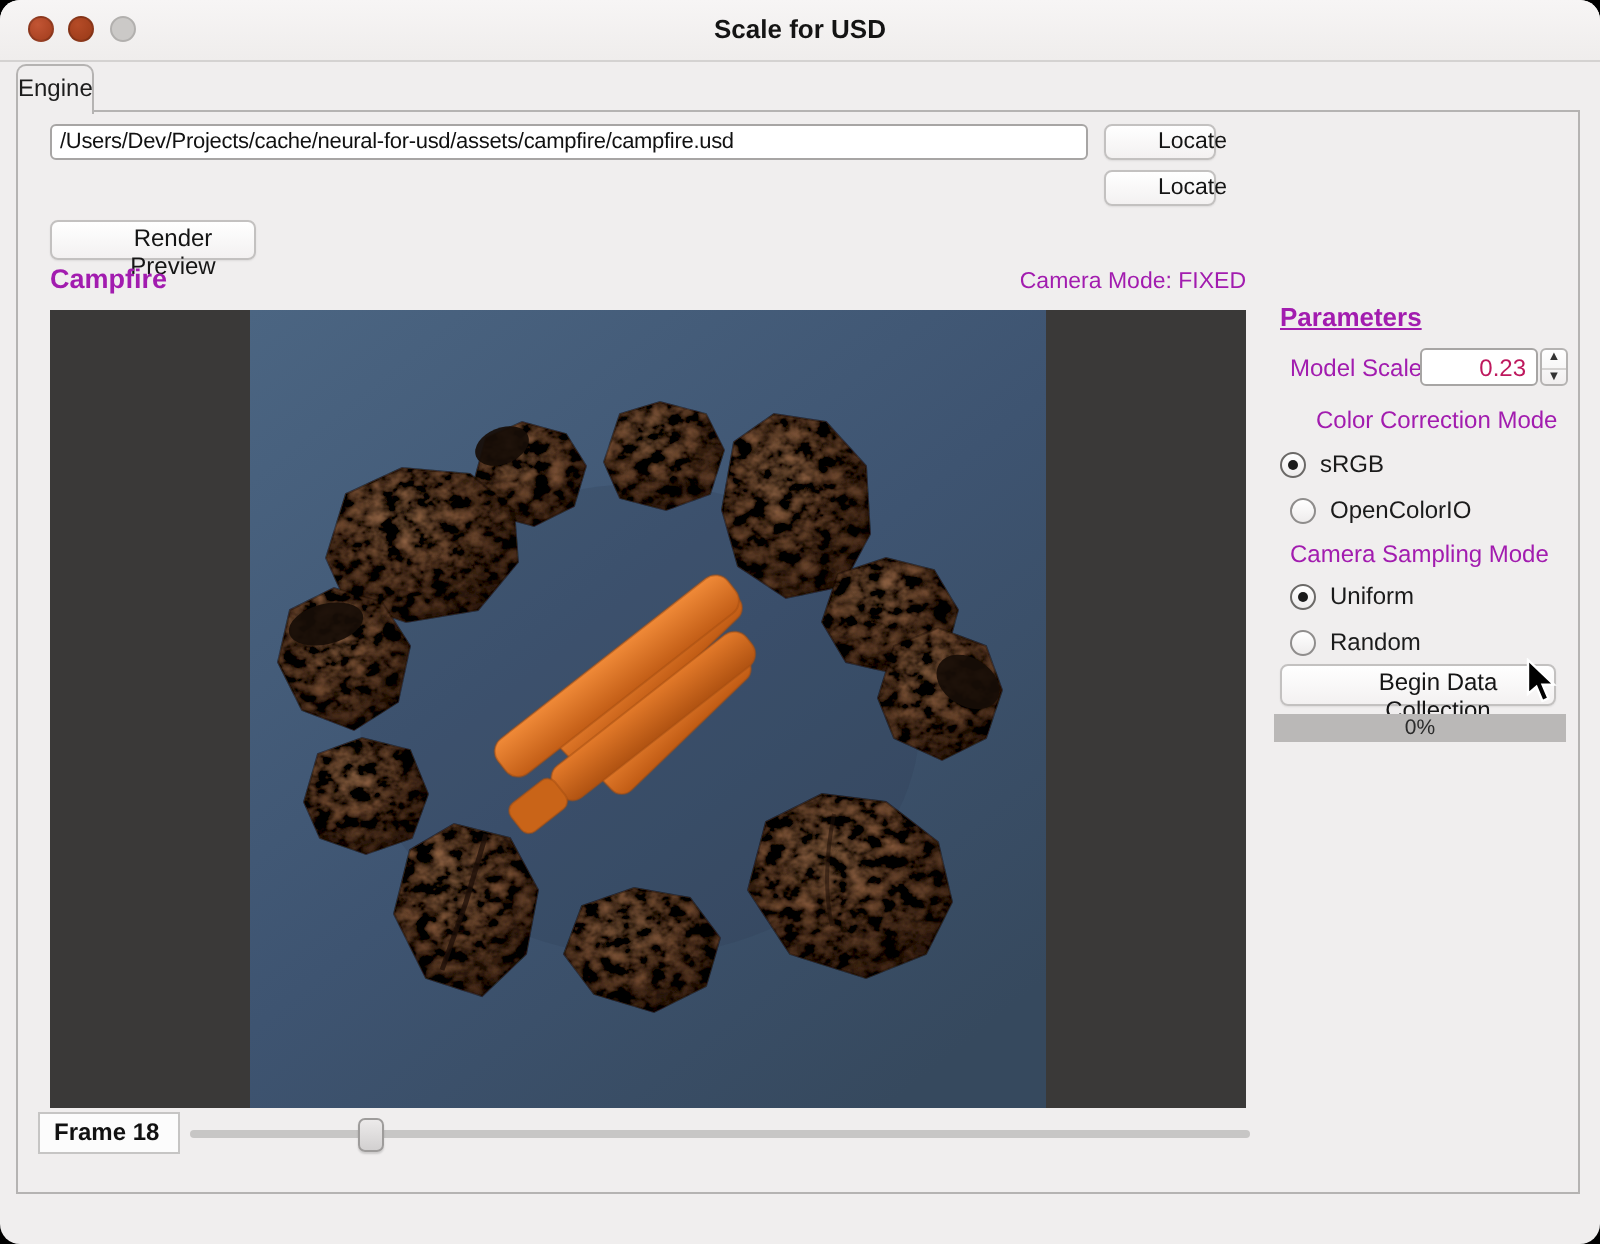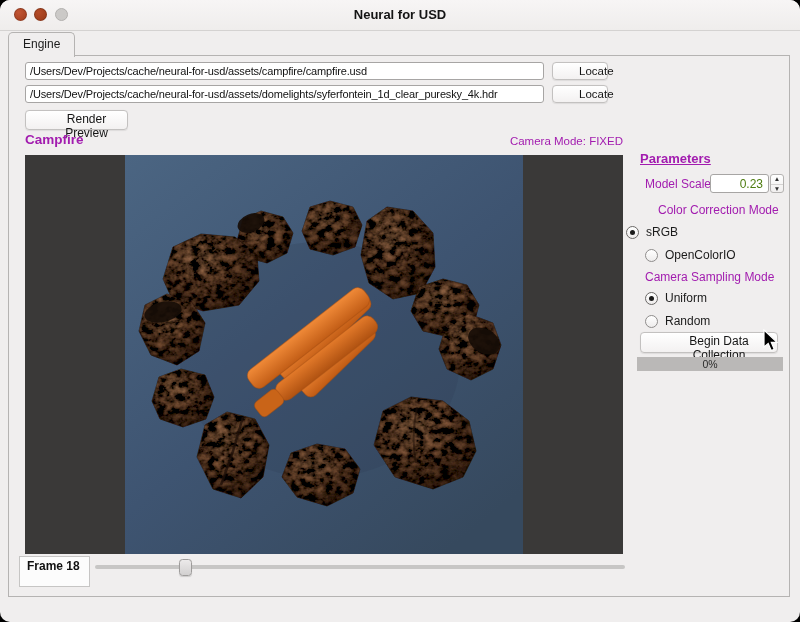--- a/index.html
+++ b/index.html
@@ -6,66 +6,65 @@
   body{width:800px;height:622px;font-family:"Liberation Sans",sans-serif;-webkit-font-smoothing:antialiased;}
   .window{position:relative;width:800px;height:622px;background:#f0eeee;border-radius:10px;overflow:hidden;}
   
   .titlebar{position:absolute;left:0;top:0;right:0;height:30px;background:linear-gradient(#f7f5f5,#efedec);border-bottom:1px solid #d4d2d1;}
   .title{line-height:30px;text-align:center;font-size:13px;font-weight:bold;color:#141414;}
   .tl{position:absolute;top:8px;width:13px;height:13px;border-radius:50%;box-sizing:border-box;}
   .tl.close{left:14px;background:radial-gradient(circle at 35% 30%,#c25534,#a23d1d);border:1px solid rgba(0,0,0,.18);}
   .tl.min{left:34px;background:radial-gradient(circle at 35% 30%,#b54b27,#993a18);border:1px solid rgba(0,0,0,.18);}
   .tl.zoom{left:55px;background:#cbc9c7;border:1px solid #b2b0ae;}
   
-  .tab{position:absolute;left:8px;top:32px;height:24px;padding:0 14px;background:#f0eeee;border:1px solid #b5b3b2;border-bottom:none;border-radius:5px 5px 0 0;font-size:12px;line-height:23px;color:#1c1c1c;z-index:3;}
+  .tab{position:absolute;left:8px;top:32px;height:24px;padding:0 0;background:#f0eeee;border:1px solid #b5b3b2;border-bottom:none;border-radius:5px 5px 0 0;font-size:12px;line-height:23px;color:#1c1c1c;z-index:3;}
   .pane{position:absolute;left:8px;top:55px;width:782px;height:542px;border:1px solid #b5b3b2;background:#f0eeee;box-sizing:border-box;z-index:1;}
   
   .pathfield{position:absolute;width:519px;height:18px;box-sizing:border-box;background:#fff;border:1px solid #a7a5a4;border-radius:3px;font-family:"Liberation Sans",sans-serif;font-size:11px;letter-spacing:-0.15px;color:#111;padding:0 4px;white-space:nowrap;overflow:hidden;z-index:2;}
   .btn{position:absolute;box-sizing:border-box;background:linear-gradient(#ffffff,#f3f1f1);border:1px solid #c3c1c0;border-radius:4px;font-family:"Liberation Sans",sans-serif;font-size:11.5px;color:#151515;text-align:center;box-shadow:0 0.5px 1px rgba(0,0,0,.08);z-index:2;cursor:default;padding-left:26px;}
   .lbl{position:absolute;color:#a21caf;z-index:2;}
   
   .preview{position:absolute;left:25px;top:155px;width:598px;height:399px;background:#3a3938;display:flex;justify-content:center;z-index:2;}
   .preview-inner{width:398px;height:399px;}
   
   .radiorow{position:absolute;height:16px;display:flex;align-items:center;z-index:2;}
   .radio{width:13px;height:13px;border-radius:50%;border:1px solid #8f8d8c;background:linear-gradient(#ffffff,#eeecec);box-sizing:border-box;position:relative;flex:none;}
   .radiorow.sel .radio{border-color:#6b6967;}
   .radiorow.sel .radio::after{content:"";position:absolute;left:3px;top:3px;width:5px;height:5px;border-radius:50%;background:#1b1b1b;}
   .radiolabel{margin-left:7px;font-size:12px;color:#1b1b1b;}
-  .spinfield{position:absolute;left:710px;top:174px;width:59px;height:19px;box-sizing:border-box;background:#fff;border:1px solid #a7a5a4;border-radius:3px;font-family:"Liberation Sans",sans-serif;font-size:12px;color:#4d7c0f;text-align:right;padding:0 5px 0 2px;z-index:2;}
+  .spinfield{position:absolute;left:710px;top:174px;width:59px;height:19px;box-sizing:border-box;background:#fff;border:1px solid #a7a5a4;border-radius:3px;font-family:"Liberation Sans",sans-serif;font-size:12px;color:#be185d;text-align:right;padding:0 5px 0 2px;z-index:2;}
   .stepper{position:absolute;left:770px;top:174px;width:14px;height:19px;box-sizing:border-box;background:linear-gradient(#ffffff,#f1efef);border:1px solid #b5b3b2;border-radius:3px;z-index:2;}
   .stepper div{height:8.5px;font-size:6.5px;line-height:8.5px;text-align:center;color:#333;}
   .stepper .up{border-bottom:1px solid #d5d3d2;}
   .progress{position:absolute;left:637px;top:357px;width:146px;height:14px;background:#bab8b7;font-size:10.5px;line-height:14px;text-align:center;color:#2b2b2b;z-index:2;}
   
-  .framebox{position:absolute;left:19px;top:556px;width:71px;height:31px;box-sizing:border-box;background:#fcfcfc;border:1px solid #c6c5c4;font-size:12px;font-weight:bold;color:#111;line-height:19px;padding-left:7px;z-index:2;}
+  .framebox{position:absolute;left:19px;top:556px;width:71px;height:21px;box-sizing:border-box;background:#fcfcfc;border:1px solid #c6c5c4;font-size:12px;font-weight:bold;color:#111;line-height:19px;padding-left:7px;z-index:2;}
   .slider{position:absolute;left:95px;top:558px;width:530px;height:18px;z-index:2;}
   .slider .track{position:absolute;left:0;right:0;top:7px;height:4px;background:#c7c6c5;border-radius:2px;}
   .slider .thumb{position:absolute;top:0.5px;width:13px;height:17px;margin-left:-6.5px;background:linear-gradient(#eceaea,#d2d0d0);border:1px solid #9e9c9b;border-radius:3.5px;box-sizing:border-box;box-shadow:0 1px 1px rgba(0,0,0,.15);}
   .cursor{position:absolute;left:762px;top:329px;z-index:10;}
 </style>
 </head>
 <body>
 
 <div class="window">
 
   <div class="titlebar">
     <span class="tl close"></span>
     <span class="tl min"></span>
     <span class="tl zoom"></span>
-    <div class="title">Neural for USD</div>
+    <div class="title">Scale for USD</div>
   </div>
 
   <div class="tab">Engine</div>
   <div class="pane"></div>
 
   <input class="pathfield" style="left: 25px; top: 62px;" value="/Users/Dev/Projects/cache/neural-for-usd/assets/campfire/campfire.usd">
   <button class="btn" style="left:552px;top:62px;width:56px;height:18px;">Locate</button>
 
-  <input class="pathfield" style="left: 25px; top: 85px;" value="/Users/Dev/Projects/cache/neural-for-usd/assets/domelights/syferfontein_1d_clear_puresky_4k.hdr">
   <button class="btn" style="left:552px;top:85px;width:56px;height:18px;">Locate</button>
 
   <button class="btn" style="left:25px;top:110px;width:103px;height:20px;font-size:12px;">Render Preview</button>
 
   <div class="lbl" style="left:25px;top:132px;font-size:13.5px;font-weight:bold;">Campfire</div>
   <div class="lbl" style="left:423px;top:135px;width:200px;text-align:right;font-size:11.5px;">Camera Mode: FIXED</div>
 
   <div class="preview">
     <div class="preview-inner">
       <svg width="398" height="399" viewBox="0 0 398 399">
@@ -147,21 +146,21 @@
   <div class="lbl" style="left:640px;top:151px;width:145px;text-align:left;font-size:13px;font-weight:bold;text-decoration:underline;">Parameters</div>
 
   <div class="lbl" style="left:645px;top:177px;font-size:12px;">Model Scale</div>
   <input class="spinfield" value="0.23" style="">
   <div class="stepper">
     <div class="up">▲</div>
     <div class="down">▼</div>
   </div>
 
   <div class="lbl" style="left:645px;top:203px;font-size:12px;margin-left:13px;">Color Correction Mode</div>
-  <div class="radiorow sel" style="left:626px;top:224px;">
+  <div class="radiorow sel" style="left:640px;top:224px;">
     <span class="radio"></span>
     <span class="radiolabel">sRGB</span>
   </div>
   <div class="radiorow" style="left:645px;top:247px;">
     <span class="radio"></span>
     <span class="radiolabel">OpenColorIO</span>
   </div>
 
   <div class="lbl" style="left:645px;top:270px;font-size:12px;">Camera Sampling Mode</div>
   <div class="radiorow sel" style="left:645px;top:290px;">

